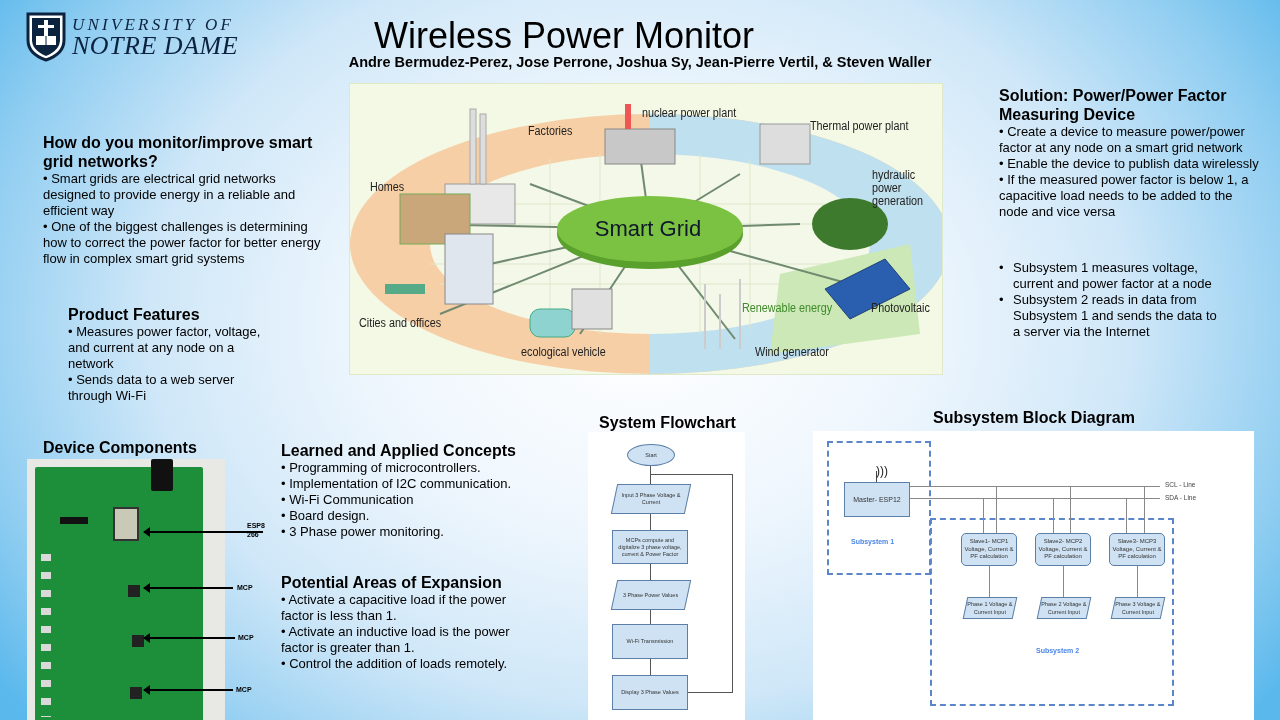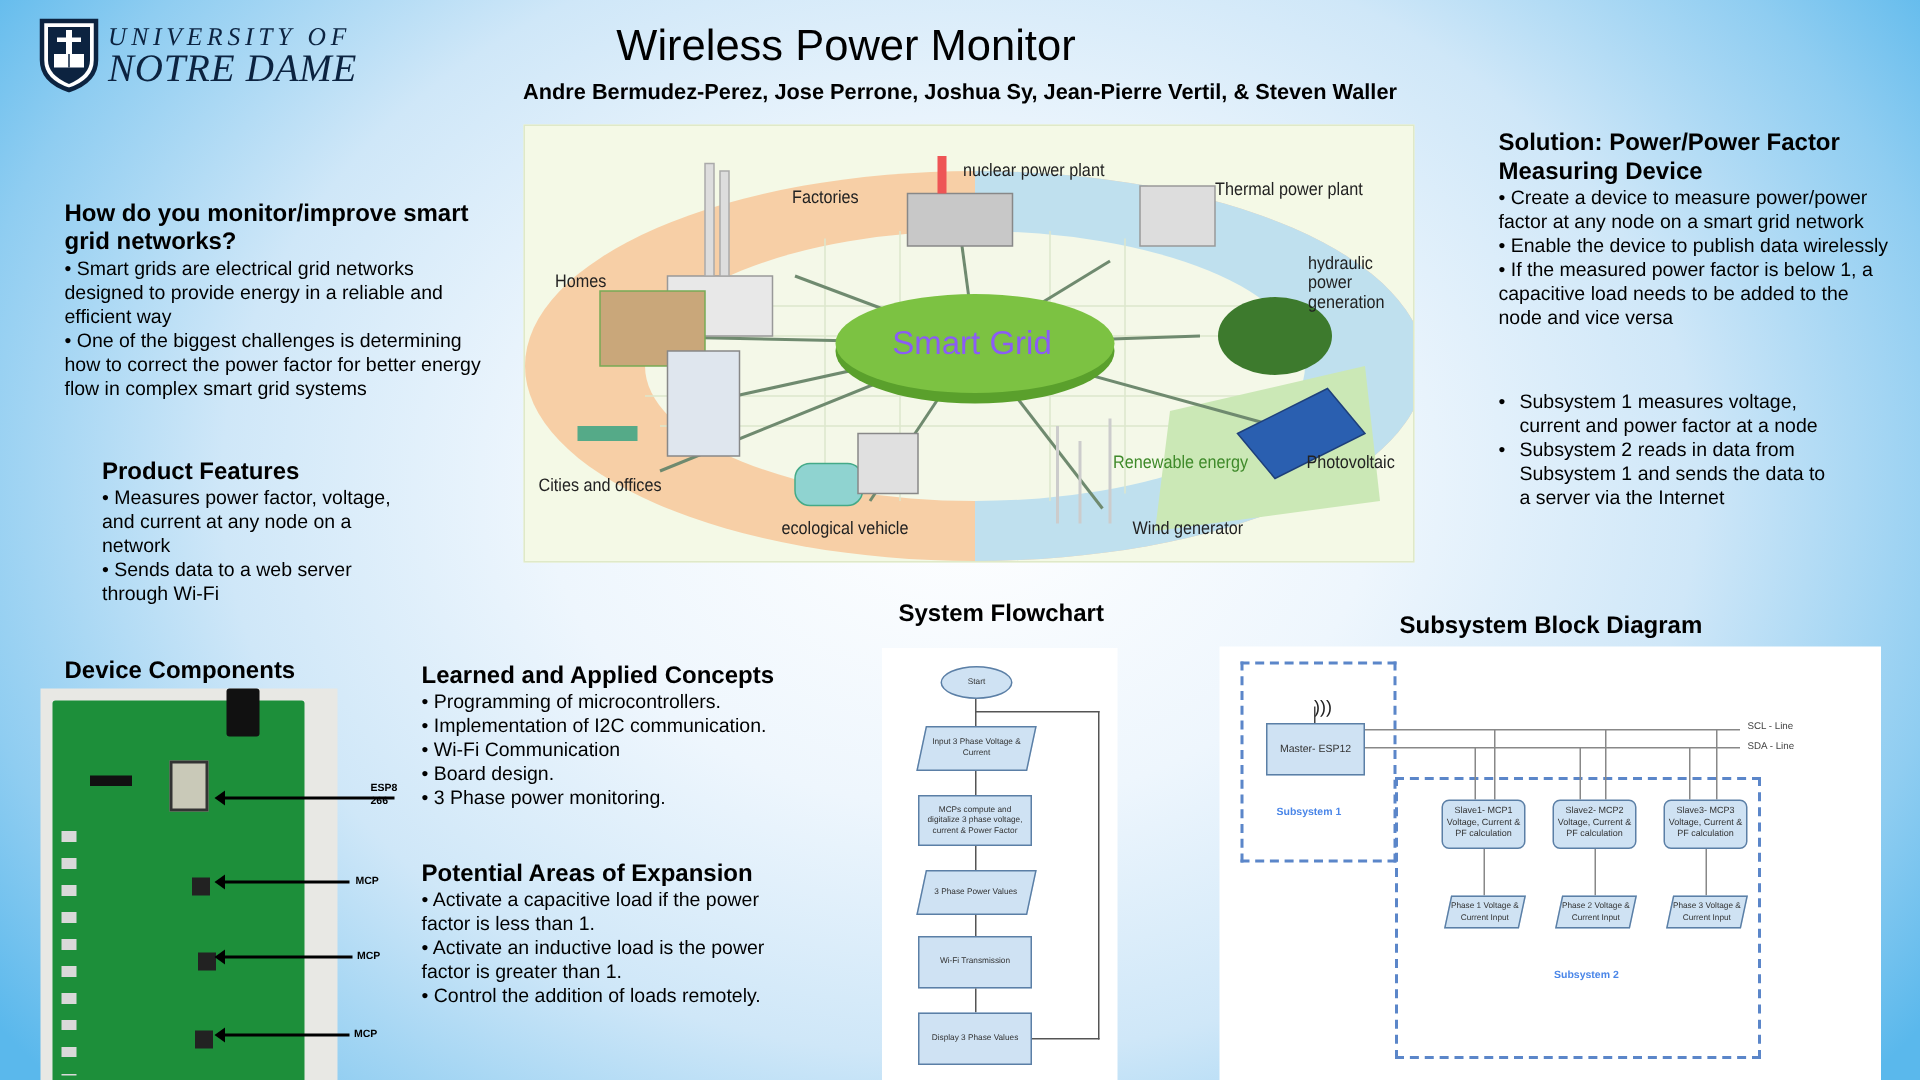--- a/index.html
+++ b/index.html
@@ -12,32 +12,32 @@
   }
   .abs { position: absolute; }
 
   
   .logo { left: 26px; top: 12px; display: flex; align-items: center; gap: 6px; font-style: italic; }
   .shield { width: 40px; height: 50px; }
   .logo-text { color: #0c2340; font-family: "Liberation Serif", serif; line-height: 1; }
   .logo-line1 { font-size: 17px; letter-spacing: 3.2px; }
   .logo-line2 { font-size: 26px; letter-spacing: 0.5px; }
 
-  .title { left: 0; width: 1128px; top: 15px; text-align: center; font-size: 29px; }
+  .title { left: 0; width: 1128px; top: 15px; text-align: center; font-size: 36px; }
   .authors { left: 0; width: 1280px; top: 54px; text-align: center; font-size: 14.5px; font-weight: bold; }
 
   .section { font-size: 13px; line-height: 16px; }
   .section h2 { font-size: 16px; line-height: 19px; font-weight: bold; }
   .section p { margin: 0; }
 
   
   .hero { left: 349px; top: 83px; width: 594px; height: 292px; background: #f4f9e6; border: 1px solid #dfe9c8; overflow: hidden; }
   .hero svg { position: absolute; left: 0; top: 0; }
   .hero-label { position: absolute; font-size: 12px; color: #222; transform: scaleX(0.9); transform-origin: left top; white-space: nowrap; }
-  .hero-center { position: absolute; left: 205px; top: 110px; width: 186px; height: 70px; display: flex; align-items: center; justify-content: center; color: #8b5cf6; font-size: 22px; }
+  .hero-center { position: absolute; left: 205px; top: 110px; width: 186px; height: 70px; display: flex; align-items: center; justify-content: center; color: #0f172a; font-size: 22px; }
 
   
   .pcb-wrap { left: 27px; top: 459px; width: 198px; height: 261px; background: #e8e8e4; }
   .pcb { position: absolute; left: 8px; top: 8px; width: 168px; height: 255px; background: #1d8f3a; border-radius: 2px; }
   .pcb-label { position: absolute; font-size: 7px; font-weight: bold; color: #000; line-height: 9px; }
   .arrow { position: absolute; height: 2px; background: #000; }
   .arrow::before { content: ""; position: absolute; left: -6px; top: -4px; border-right: 7px solid #000; border-top: 5px solid transparent; border-bottom: 5px solid transparent; }
 
   
   .flow { left: 588px; top: 432px; width: 157px; height: 288px; background: #fff; }
@@ -203,21 +203,21 @@
   <p>• 3 Phase power monitoring.</p>
 </div>
 
 <div class="abs section" style="left:281px; top:573px; width:250px;">
   <h2>Potential Areas of Expansion</h2>
   <p>• Activate a capacitive load if the power factor is less than 1.</p>
   <p>• Activate an inductive load is the power factor is greater than 1.</p>
   <p>• Control the addition of loads remotely.</p>
 </div>
 
-<div class="abs section" style="left:599px; top:400px;">
+<div class="abs section" style="left:599px; top:413px;">
   <h2>System Flowchart</h2>
 </div>
 <div class="abs flow">
   <div class="fbox" style="left:39px; top:12px; width:48px; height:22px; border-radius:50%;">Start</div>
   <div class="fline" style="left:62px; top:34px; width:1px; height:18px;"></div>
   <div class="fbox fpara" style="left:26px; top:52px; width:74px; height:30px;">
       <span>Input 3 Phase Voltage &amp; Current</span>
     </div>
   <div class="fline" style="left:62px; top:82px; width:1px; height:16px;"></div>
   <div class="fbox" style="left:24px; top:98px; width:76px; height:34px;">MCPs compute and digitalize 3 phase voltage, current &amp; Power Factor</div>

